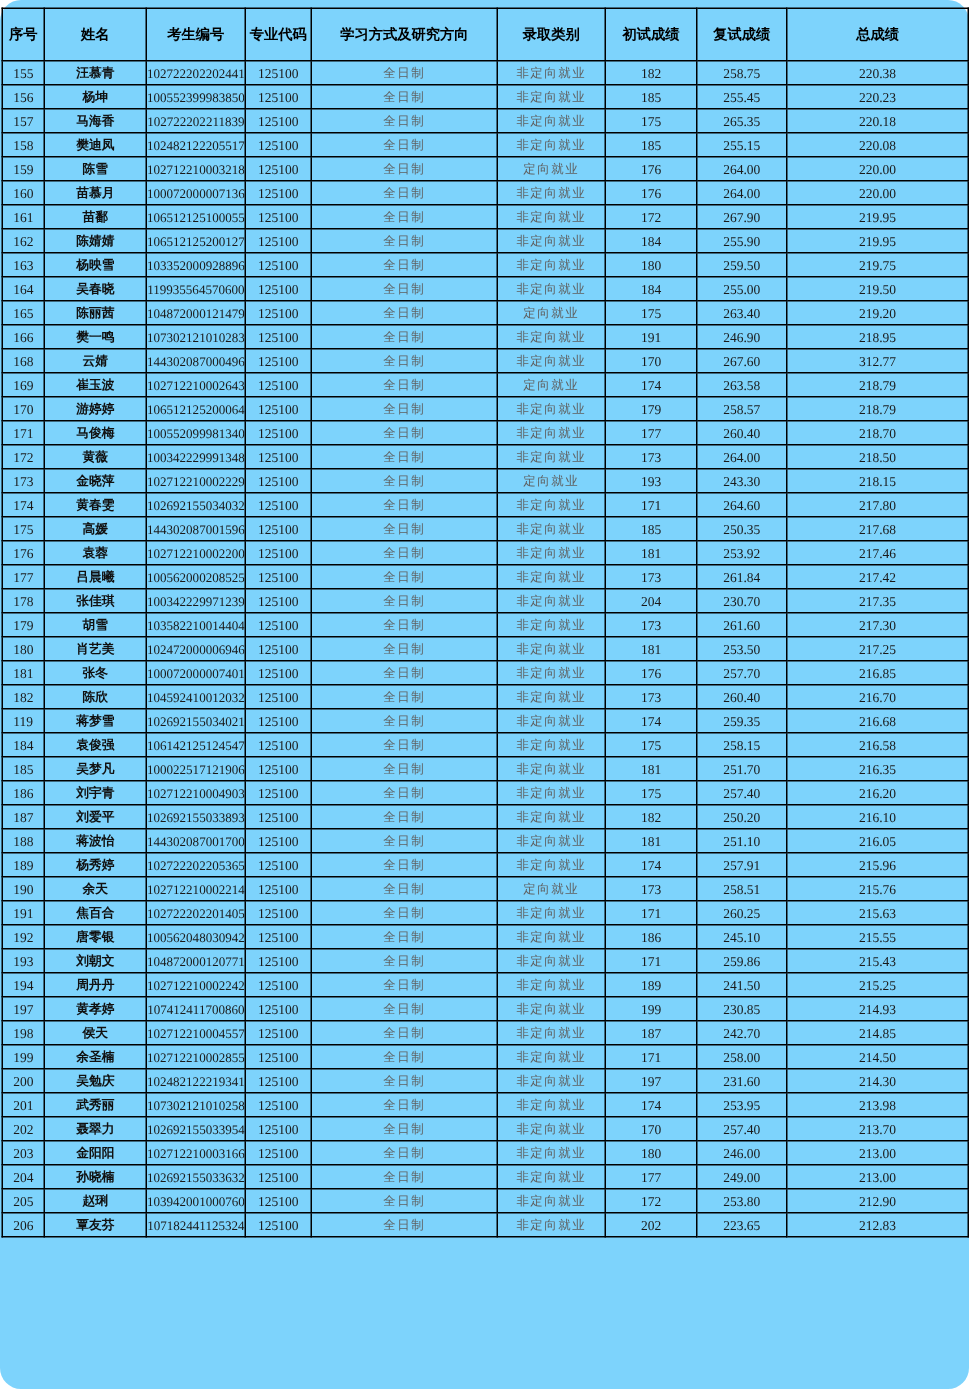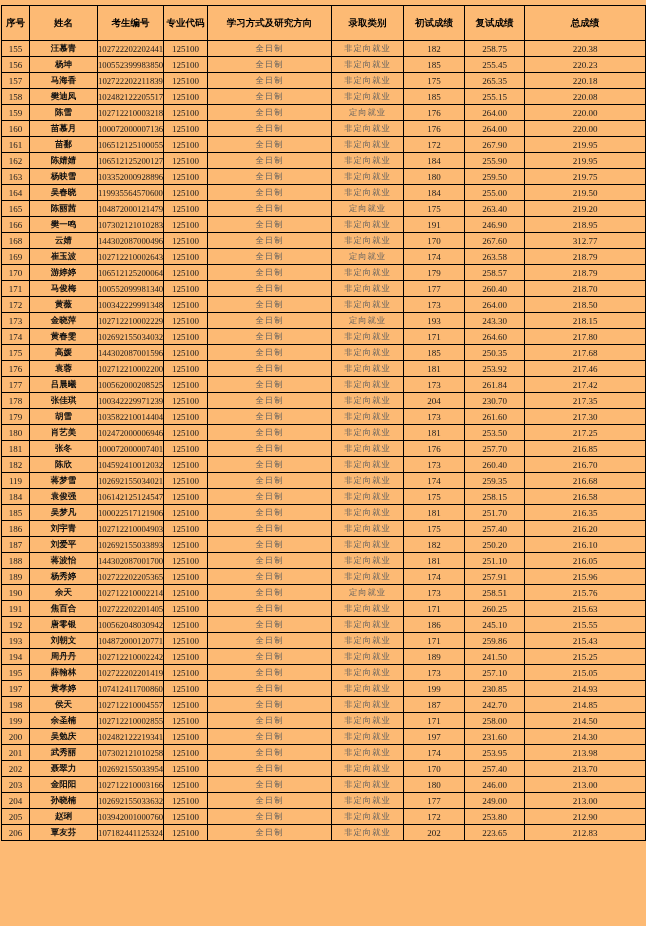--- a/index.html
+++ b/index.html
@@ -8,21 +8,22 @@
     background: #ffffff;
     width: 646px;
     height: 926px;
     overflow: hidden;
     font-family: "Liberation Serif", "DejaVu Serif", serif;
   }
   .page {
     position: relative;
     width: 646px;
     height: 926px;
-    background: #fdba74;
+    background: #7dd3fc;
+    border-radius: 14px;
   }
   table.results {
     position: absolute;
     left: 1px;
     top: 5px;
     width: 644px;
     border-collapse: collapse;
     table-layout: fixed;
   }
   table.results th,
@@ -49,21 +50,21 @@
   
   table.results tbody td:nth-child(1) { font-size: 9px; margin-top: 48px; }
   
   table.results tbody td:nth-child(2) {
     font-weight: bold;
     font-size: 8.5px;
     color: #111111;
     font-family: "Liberation Sans", "DejaVu Sans", sans-serif;
   }
   
-  table.results tbody td:nth-child(3) { font-size: 8.7px; letter-spacing: 0px; }
+  table.results tbody td:nth-child(3) { font-size: 8.7px; letter-spacing: 0px; text-align: right; }
   
   table.results tbody td:nth-child(5),
   table.results tbody td:nth-child(6) {
     color: #5f5f5f;
     font-size: 8.3px;
     letter-spacing: 1px;
     font-family: "Liberation Sans", "DejaVu Sans", sans-serif;
   }
 </style>
 </head>
@@ -519,31 +520,20 @@
           <td>周丹丹</td>
           <td>102712210002242</td>
           <td>125100</td>
           <td>全日制</td>
           <td>非定向就业</td>
           <td>189</td>
           <td>241.50</td>
           <td>215.25</td>
         </tr>
         <tr>
-          <td>195</td>
-          <td>薛翰林</td>
-          <td>102722202201419</td>
-          <td>125100</td>
-          <td>全日制</td>
-          <td>非定向就业</td>
-          <td>173</td>
-          <td>257.10</td>
-          <td>215.05</td>
-        </tr>
-        <tr>
           <td>197</td>
           <td>黄孝婷</td>
           <td>107412411700860</td>
           <td>125100</td>
           <td>全日制</td>
           <td>非定向就业</td>
           <td>199</td>
           <td>230.85</td>
           <td>214.93</td>
         </tr>

